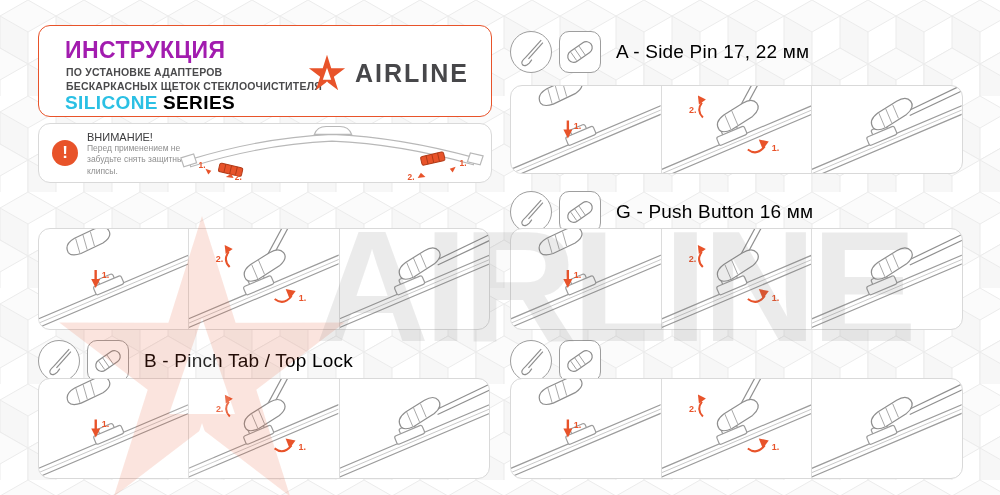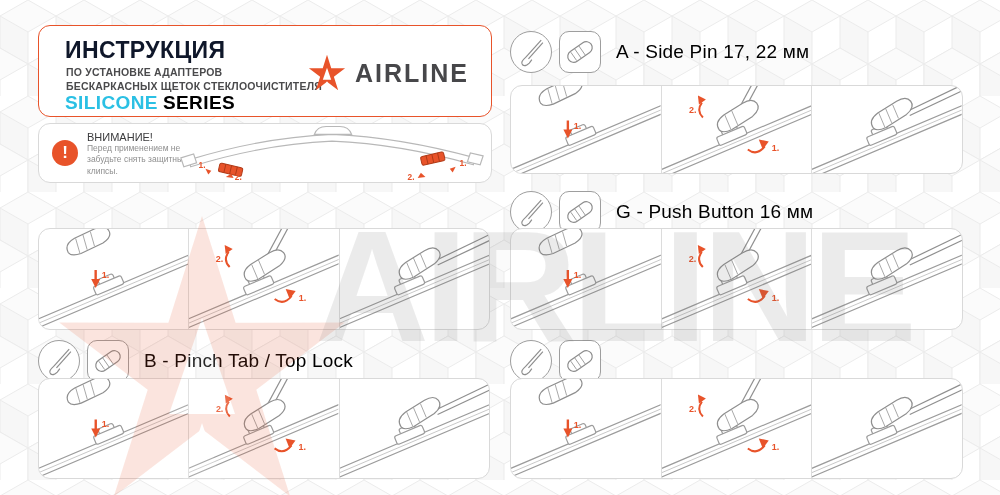--- a/index.html
+++ b/index.html
@@ -2,21 +2,21 @@
 <html><head>
 <meta charset="utf-8">
 <style>
   html,body{margin:0;padding:0;}
   body{width:1000px;height:495px;background:#ffffff;overflow:hidden;
        font-family:"Liberation Sans", sans-serif;color:#3b3b3d;position:relative;}
   .sheet{position:absolute;inset:0;width:1000px;height:495px;overflow:hidden;}
   .bg-pattern{position:absolute;inset:0;z-index:0;}
   .box{position:absolute;background:#fff;border-radius:12px;z-index:2;}
   .header-box{left:38px;top:25px;width:452px;height:90px;border:1.5px solid #E8532A;}
-  .title{position:absolute;left:26px;top:11px;font-size:23px;font-weight:800;letter-spacing:.4px;color:#0f172a;}
+  .title{position:absolute;left:26px;top:11px;font-size:23px;font-weight:800;letter-spacing:.4px;color:#a21caf;}
   .subtitle{position:absolute;left:27px;font-size:10.5px;font-weight:600;color:#4a4a4c;letter-spacing:.2px;}
   .sub1{top:40px;}.sub2{top:54px;}
   .series{position:absolute;left:26px;top:66px;font-size:19px;font-weight:800;letter-spacing:.4px;}
   .series-cyan{color:#2BC0E4;}.series-dark{color:#000000;margin-left:5px;}
   .logo{position:absolute;right:22px;top:28px;display:flex;align-items:center;gap:9px;}
   .logo svg{width:38px;height:38px;color:#E8532A;}
   .brand{font-size:25px;font-weight:800;letter-spacing:2px;color:#47474a;}
   .warning-box{left:38px;top:123px;width:452px;height:58px;border:1px solid #d9d9d9;}
   .warn-icon{position:absolute;left:13px;top:16px;width:26px;height:26px;border-radius:50%;
              background:#E8532A;color:#fff;font-size:17px;font-weight:800;

